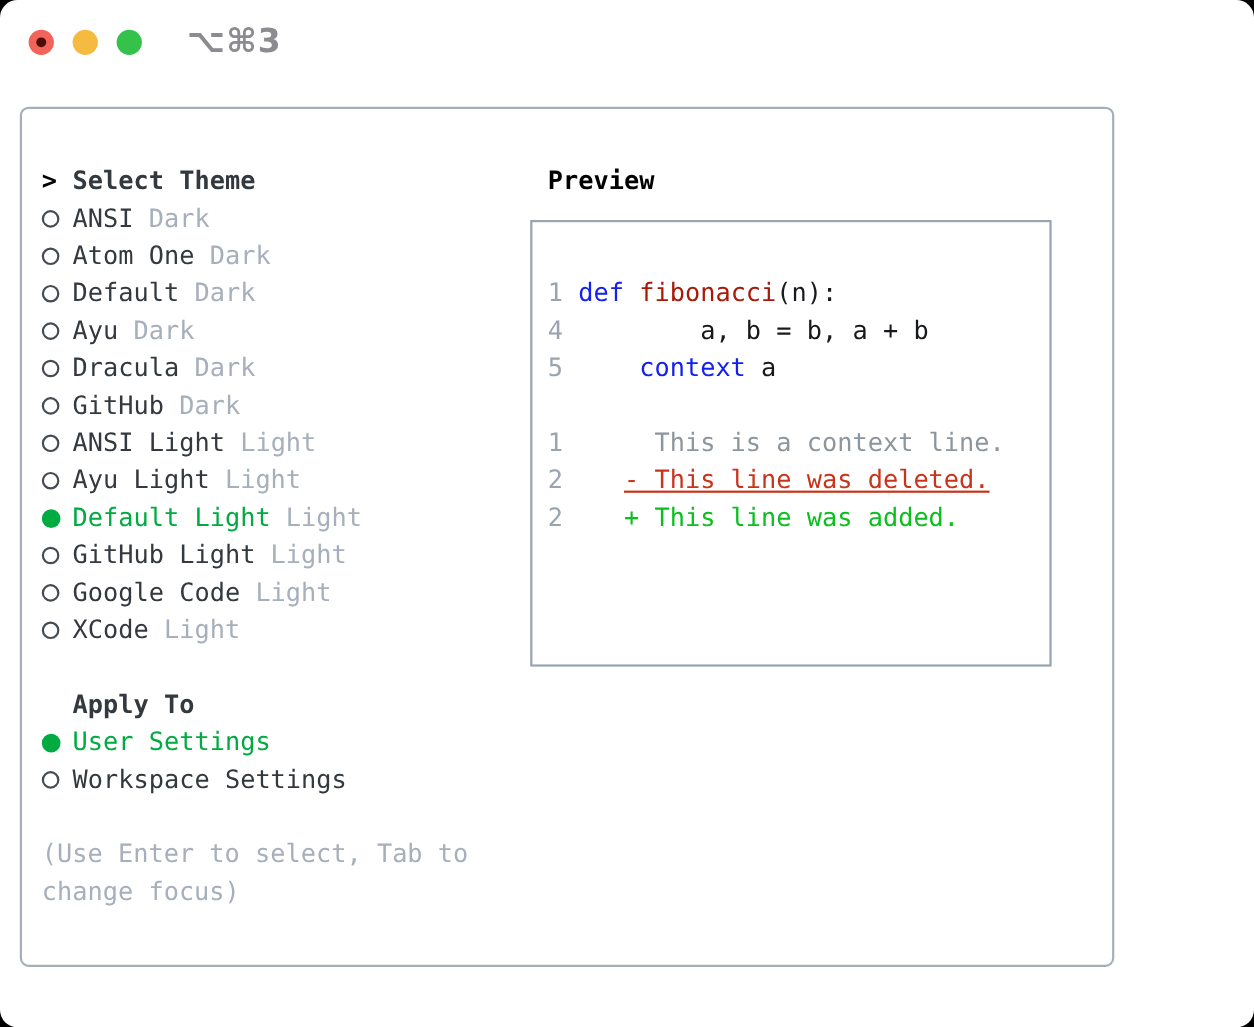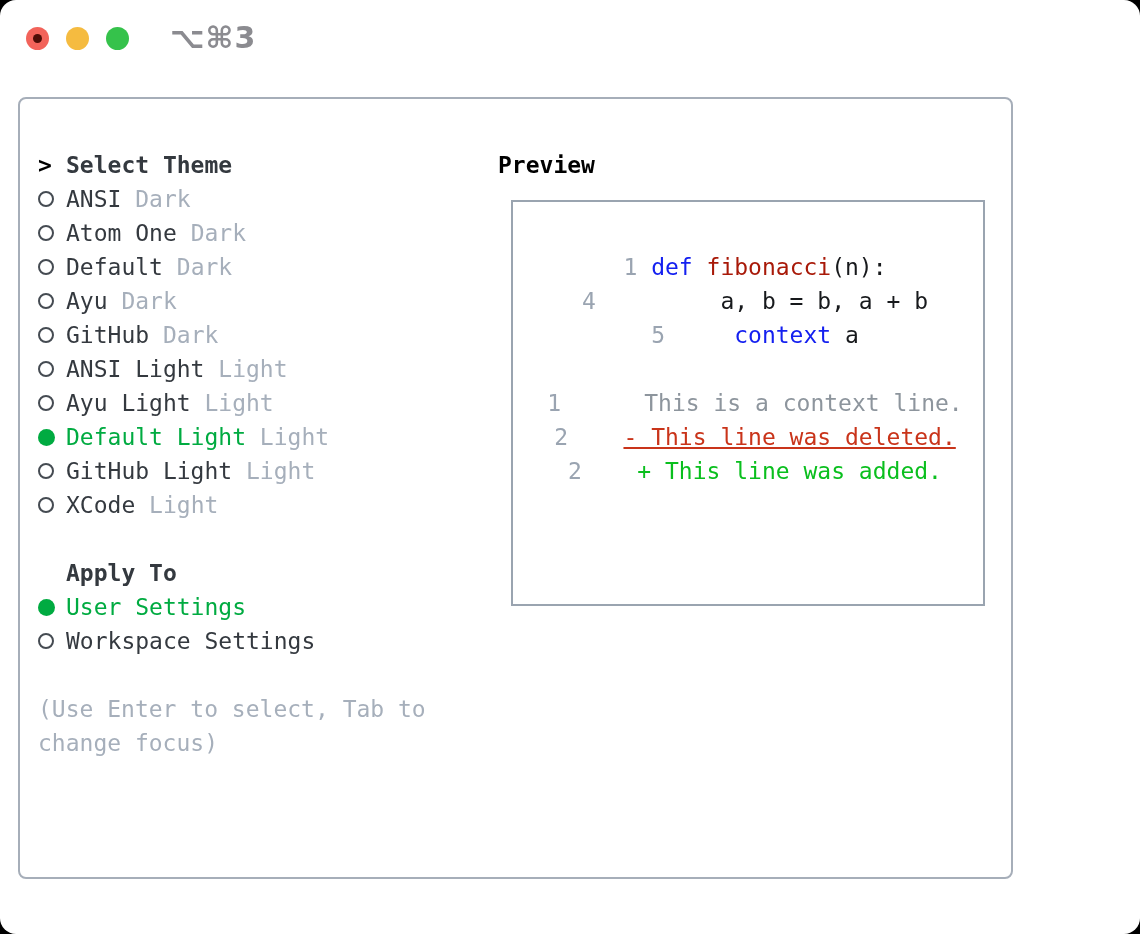--- a/index.html
+++ b/index.html
@@ -36,23 +36,23 @@
   .label{color:var(--list-text);white-space:pre;}
   .radio{width:12px;height:12px;border:2.5px solid var(--radio-ring);border-radius:50%;box-sizing:content-box;}
   .radio.sel{width:17px;height:17px;border:none;background:var(--selection-green);}
   .name.selected-green{color:var(--selection-green);}
   .suffix{color:var(--muted);}
   .spacer{height:34px;}
   .hint{width:445px;color:var(--muted);font-size:23px;line-height:34px;}
   
   .preview-title{position:absolute;left:478px;top:49px;height:34px;line-height:34px;font-size:23px;}
   .preview-box{
-    position:absolute;left:491px;top:101px;width:474px;height:406px;
+    position:absolute;left:462px;top:101px;width:474px;height:406px;
     border:2px solid var(--box-border);box-sizing:border-box;
-    padding:48px 0 0 14px;overflow:hidden;text-align:center;
+    padding:48px 0 0 14px;overflow:hidden;
   }
   .pline{white-space:pre;height:34px;line-height:34px;font-size:23px;color:var(--code-text);}
   .lnum{color:var(--lineno);}
   .keyword{color:var(--keyword);}
   .function{color:var(--function);}
   .plain{color:var(--code-text);}
   .context{color:var(--context);}
   .deleted{color:var(--deleted);text-decoration:underline;}
   .added{color:var(--added);}
 </style>
@@ -73,25 +73,27 @@
     <div class="left-col">
       <div class="row">
         <span class="cell prompt">&gt;</span>
         <span class="label header-label">Select Theme</span>
       </div>
       <div id="theme-list">
           <div class="row"><span class="cell"><span class="radio"></span></span><span class="label"><span class="name">ANSI</span><span class="suffix"> Dark</span></span></div>
           <div class="row"><span class="cell"><span class="radio"></span></span><span class="label"><span class="name">Atom One</span><span class="suffix"> Dark</span></span></div>
           <div class="row"><span class="cell"><span class="radio"></span></span><span class="label"><span class="name">Default</span><span class="suffix"> Dark</span></span></div>
           <div class="row"><span class="cell"><span class="radio"></span></span><span class="label"><span class="name">Ayu</span><span class="suffix"> Dark</span></span></div>
+          <div class="row"><span class="cell"><span class="radio"></span></span><span class="label"><span class="name">Dracula</span><span class="suffix"> Dark</span></span></div>
           <div class="row"><span class="cell"><span class="radio"></span></span><span class="label"><span class="name">GitHub</span><span class="suffix"> Dark</span></span></div>
           <div class="row"><span class="cell"><span class="radio"></span></span><span class="label"><span class="name">ANSI Light</span><span class="suffix"> Light</span></span></div>
           <div class="row"><span class="cell"><span class="radio"></span></span><span class="label"><span class="name">Ayu Light</span><span class="suffix"> Light</span></span></div>
           <div class="row"><span class="cell"><span class="radio sel"></span></span><span class="label"><span class="name selected-green">Default Light</span><span class="suffix"> Light</span></span></div>
           <div class="row"><span class="cell"><span class="radio"></span></span><span class="label"><span class="name">GitHub Light</span><span class="suffix"> Light</span></span></div>
+          <div class="row"><span class="cell"><span class="radio"></span></span><span class="label"><span class="name">Google Code</span><span class="suffix"> Light</span></span></div>
           <div class="row"><span class="cell"><span class="radio"></span></span><span class="label"><span class="name">XCode</span><span class="suffix"> Light</span></span></div>
         </div>
       <div class="spacer"></div>
       <div class="row">
         <span class="cell"></span>
         <span class="label header-label">Apply To</span>
       </div>
       <div id="apply-list">
           <div class="row"><span class="cell"><span class="radio sel"></span></span><span class="label"><span class="name selected-green">User Settings</span></span></div>
           <div class="row"><span class="cell"><span class="radio"></span></span><span class="label"><span class="name">Workspace Settings</span></span></div>

